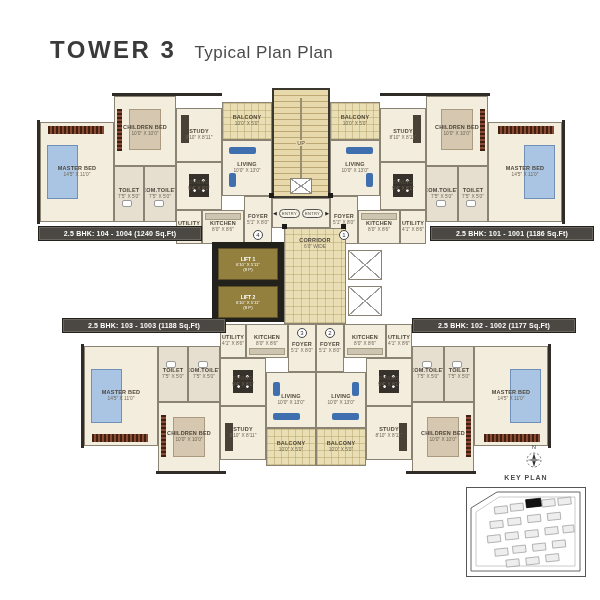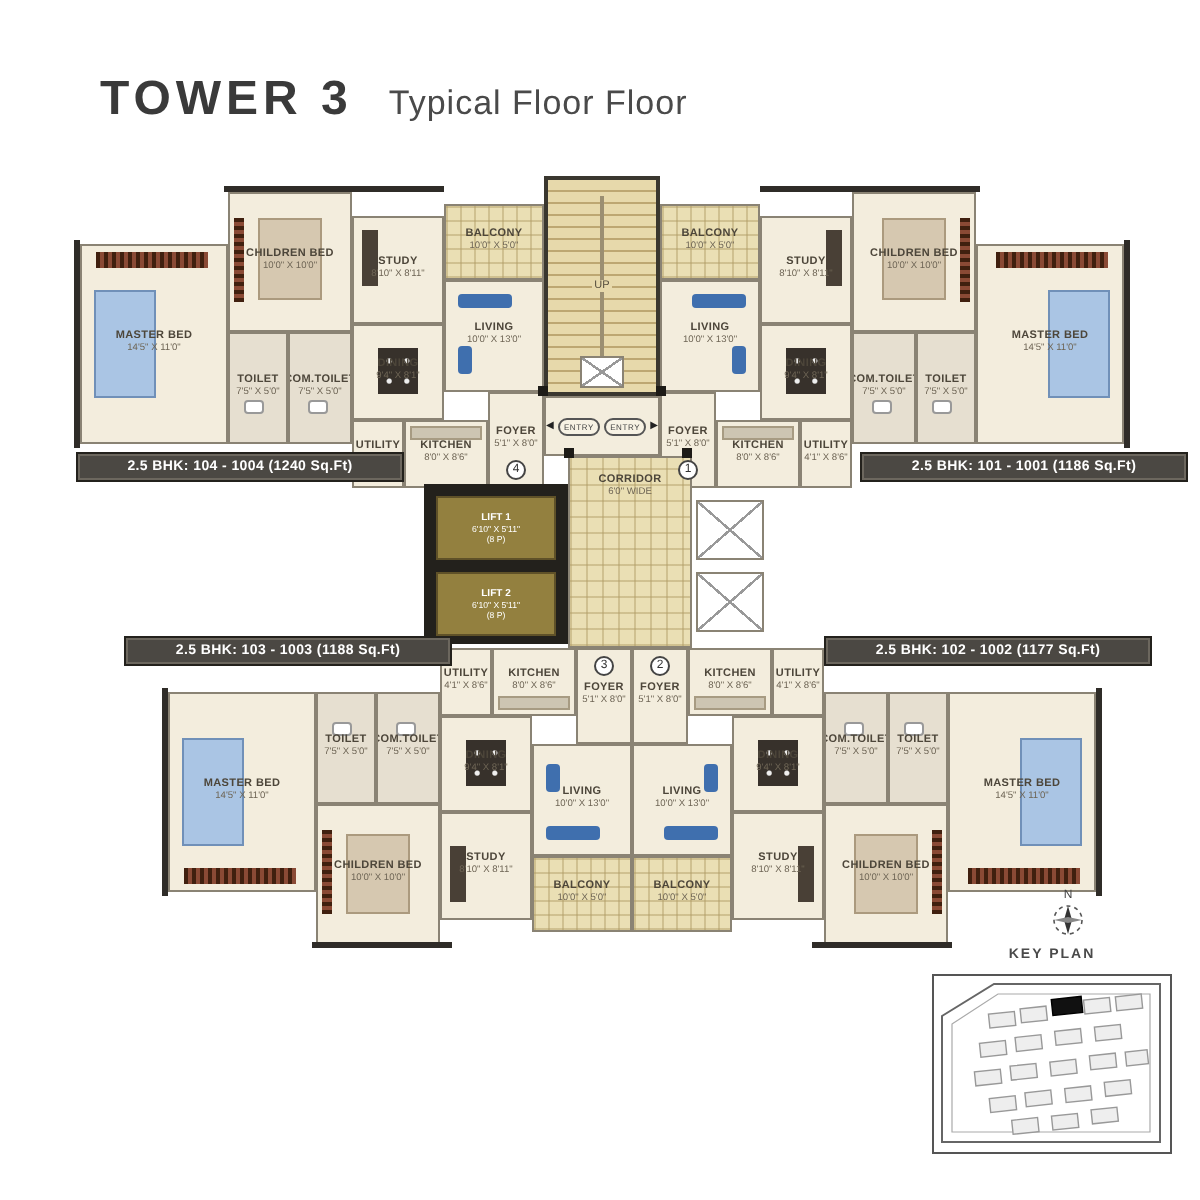--- a/index.html
+++ b/index.html
@@ -73,21 +73,21 @@
   .kpbox{position:absolute;left:466px;top:487px;width:120px;height:90px;border:1.5px solid #555;background:#fff;}
   .compass{position:absolute;left:520px;top:442px;width:28px;height:30px;}
 </style>
 </head>
 <body>
 
 <div class="canvas">
 
   <div class="hdr">
     <span class="t1">TOWER 3</span>
-    <span class="t2">Typical Floor Floor</span>
+    <span class="t2">Typical Plan Plan</span>
   </div>
 
   <div class="room" style="left:40px;top:122px;width:74px;height:100px">
     <i class="ward" style="left:10%;top:3%;width:78%;height:8%"></i>
     <i class="bedblue" style="left:8%;top:22%;width:44%;height:56%"></i>
     <div class="rlbl">
         <span class="rname">MASTER BED</span>
         <span class="rdims">14'5" X 11'0"</span>
       </div>
   </div>

